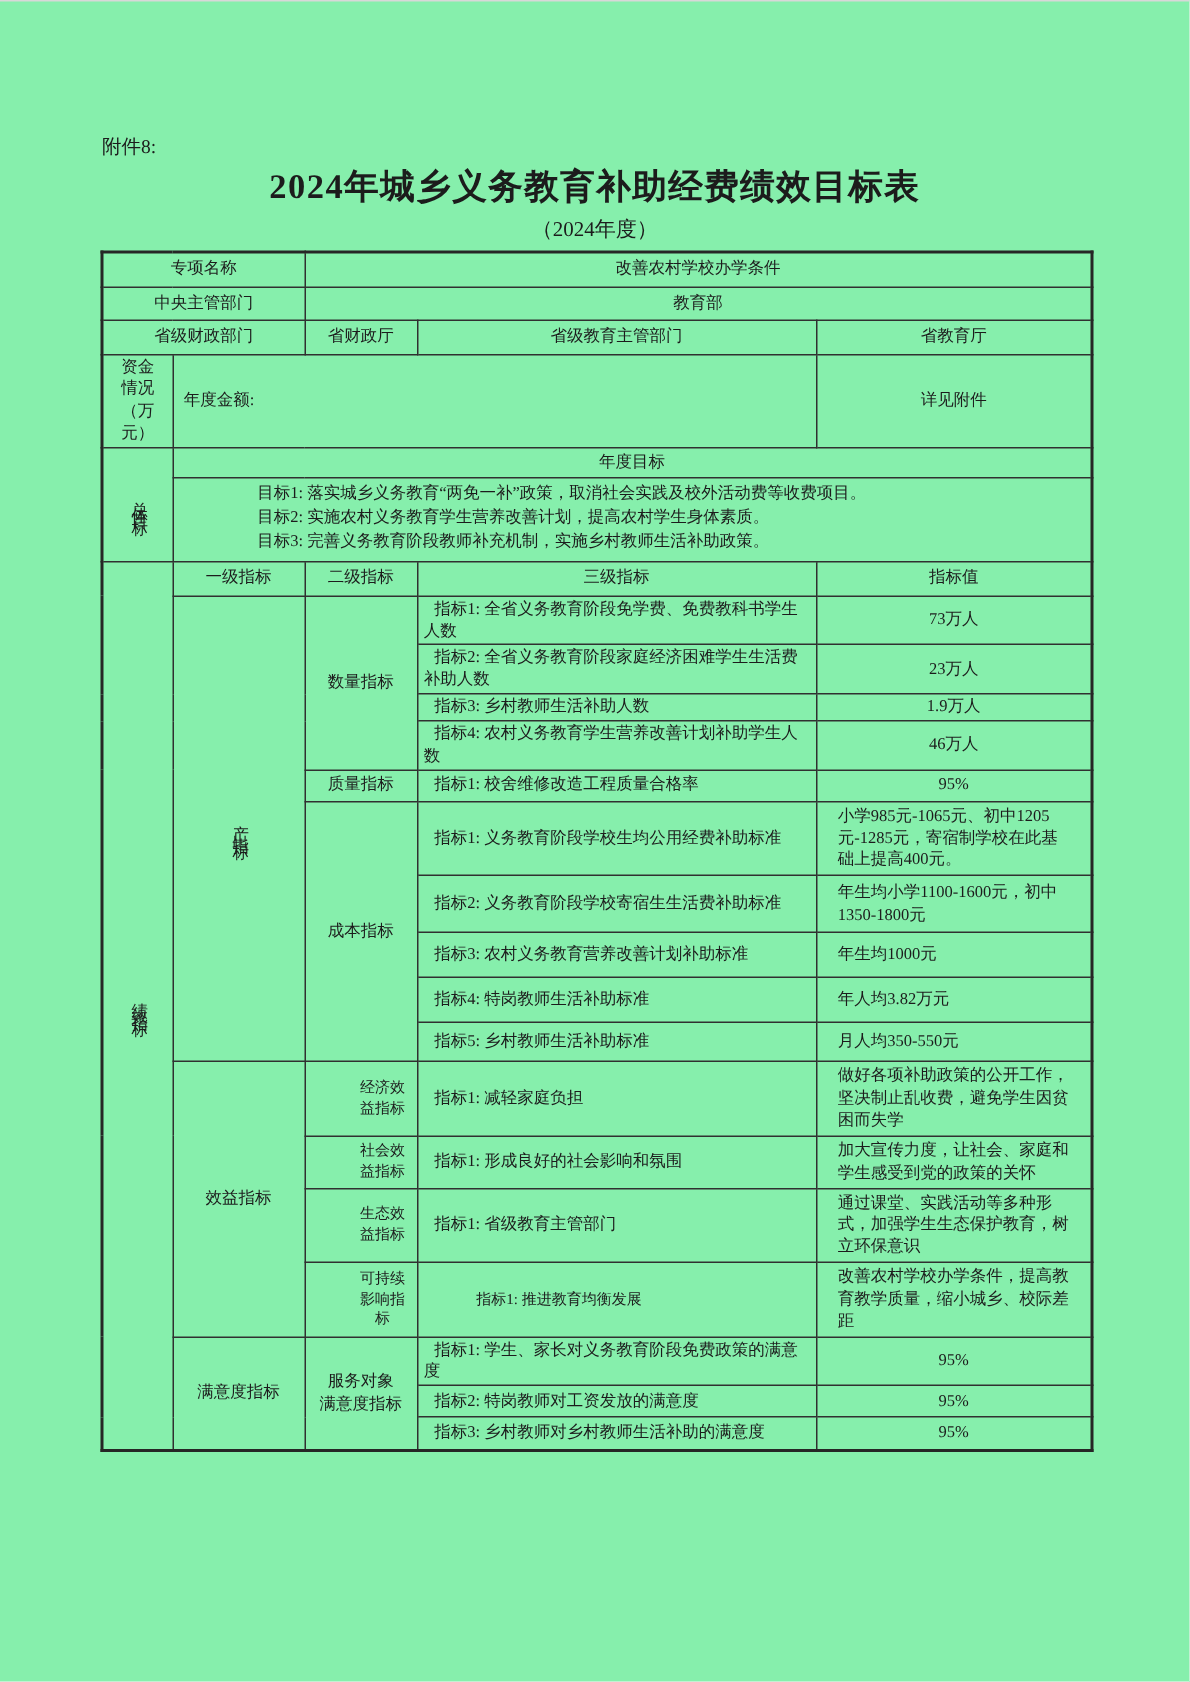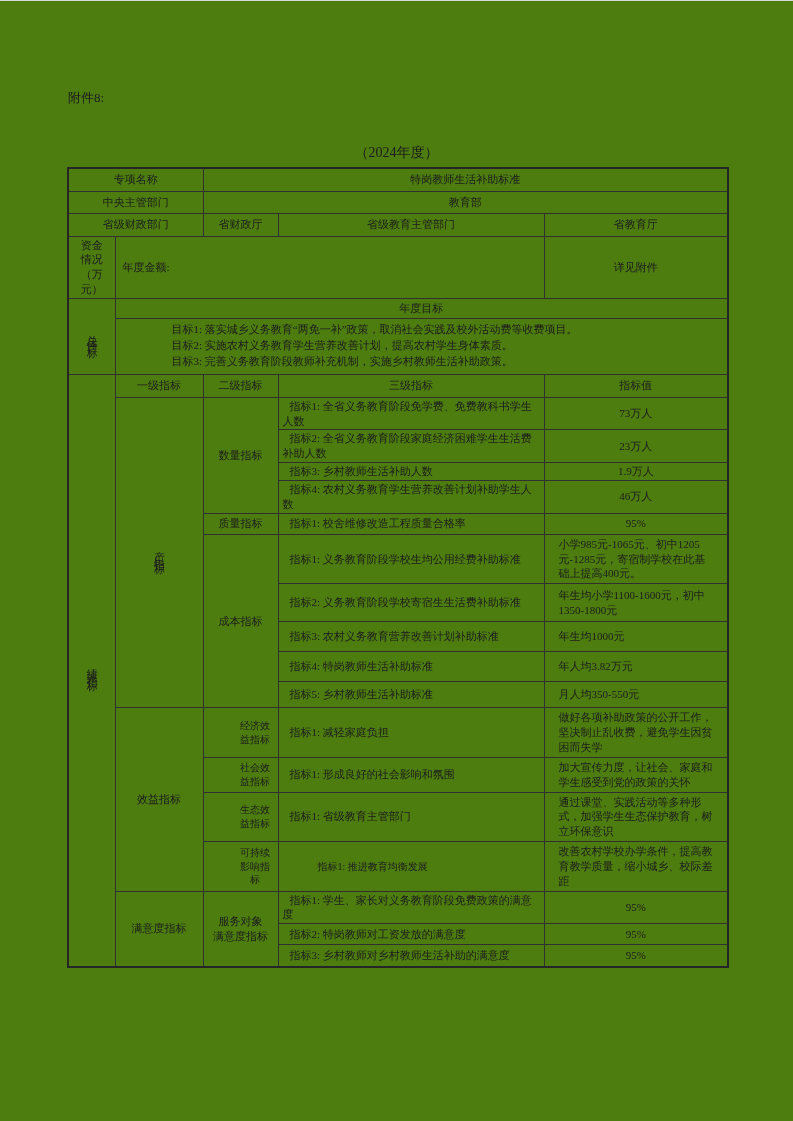--- a/index.html
+++ b/index.html
@@ -1,19 +1,19 @@
 <!DOCTYPE html>
 <html><head>
 <meta charset="utf-8">
 <style>
   html,body{margin:0;padding:0;background:#f2f2f2;}
   .page{
     position:relative;
     width:793px;height:1121px;
-    background:#4d7c0f;
+    background:#86efac;
     border-top:1px solid #d8d8d8;
     font-family:"Liberation Serif","DejaVu Serif",serif;
     color:#1c1c1c;
     box-sizing:border-box;
     overflow:hidden;
   }
   .attachment{
     position:absolute;left:68px;top:88px;
     font-size:13px;
   }
@@ -59,35 +59,36 @@
   .h26{height:26px}.h30{height:30px}.h31{height:31px}.h36{height:36px}
   .h38{height:38px}.h42{height:42px}.h47{height:47px}.h48{height:48px}
   .h18{height:18px}
 </style>
 </head>
 <body>
 
 <div class="page">
 
   <div class="attachment">附件8:</div>
+  <h1 class="doc-title">2024年城乡义务教育补助经费绩效目标表</h1>
   <div class="doc-subtitle">（2024年度）</div>
 
   <table class="main">
     <colgroup>
       <col style="width:47px">
         <col style="width:88px">
         <col style="width:75px">
         <col style="width:266px">
         <col style="width:184px">
     </colgroup>
     <tbody>
 
       <tr class="h23">
         <td colspan="2" class="c">专项名称</td>
-        <td colspan="3" class="c">特岗教师生活补助标准</td>
+        <td colspan="3" class="c">改善农村学校办学条件</td>
       </tr>
 
       <tr class="h22">
         <td colspan="2" class="c">中央主管部门</td>
         <td colspan="3" class="c">教育部</td>
       </tr>
 
       <tr class="h23">
         <td colspan="2" class="c">省级财政部门</td>
         <td class="c">省财政厅</td>

